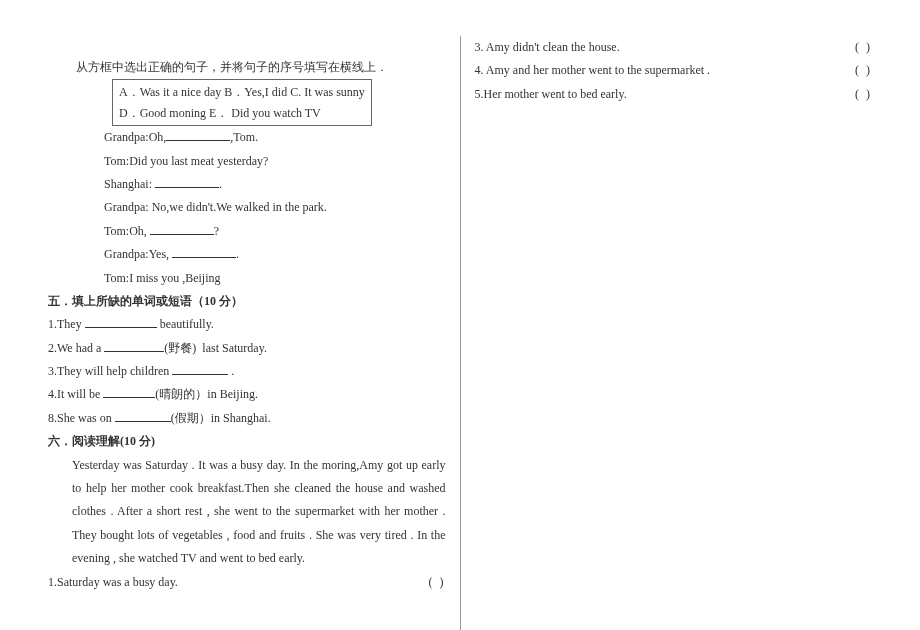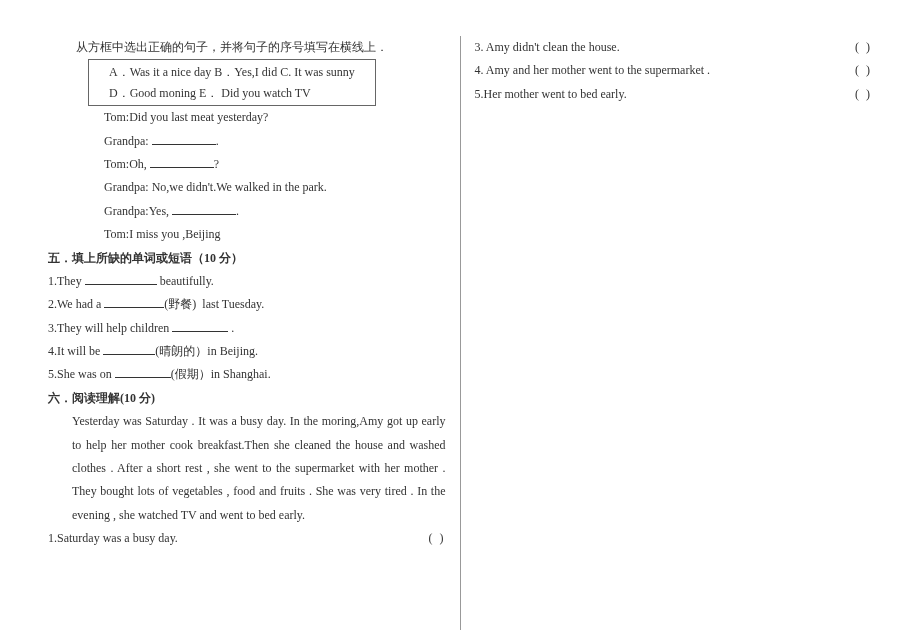--- a/index.html
+++ b/index.html
@@ -19,26 +19,26 @@
       position: relative;
     }
     .col-left { padding-right: 14px; }
     .col-right { padding-left: 14px; }
     .divider {
       width: 1px;
       background: #999;
       align-self: stretch;
     }
     .line { line-height: 1.95; white-space: pre; }
-    .indent1 { padding-left: 28px; }
+    .indent1 { padding-left: 28px; margin-top: 20px; }
     .indent2 { padding-left: 56px; }
     .box {
       border: 1px solid #666;
-      padding: 2px 20px;
-      margin-left: 40px;
+      padding: 2px 6px;
+      margin-left: 64px;
       display: inline-block;
       line-height: 1.7;
     }
     .heading { font-weight: bold; }
     .blank {
       display: inline-block;
       border-bottom: 1px solid #333;
       height: 0.9em;
       vertical-align: baseline;
     }
@@ -52,33 +52,34 @@
   </style>
 </head>
 <body>
 
 <div class="col col-left">
   <div class="line indent1">从方框中选出正确的句子，并将句子的序号填写在横线上．</div>
   <div class="box">
     <div>A．Was it a nice day    B．Yes,I did  C. It was sunny</div>
     <div>D．Good moning    E． Did you watch TV</div>
   </div>
+  <div class="line indent2"><span>Grandpa:Oh,</span><span class="blank" style="width:64px"></span><span>,Tom.</span></div>
   <div class="line indent2">Tom:Did you last meat yesterday?</div>
-  <div class="line indent2"><span>Grandpa: </span><span class="blank" style="width:64px"></span><span>.</span></div>
+  <div class="line indent2"><span>Shanghai: </span><span class="blank" style="width:64px"></span><span>.</span></div>
+  <div class="line indent2">Grandpa: No,we didn't.We walked in the park.</div>
   <div class="line indent2"><span>Tom:Oh, </span><span class="blank" style="width:64px"></span><span>?</span></div>
-  <div class="line indent2">Grandpa: No,we didn't.We walked in the park.</div>
   <div class="line indent2"><span>Grandpa:Yes, </span><span class="blank" style="width:64px"></span><span>.</span></div>
   <div class="line indent2">Tom:I miss you ,Beijing</div>
 
   <div class="line heading">五．填上所缺的单词或短语（10 分）</div>
   <div class="line"><span>1.They </span><span class="blank" style="width:72px"></span><span> beautifully.</span></div>
-  <div class="line"><span>2.We had a </span><span class="blank" style="width:60px"></span><span>(野餐)  last Tuesday.</span></div>
+  <div class="line"><span>2.We had a </span><span class="blank" style="width:60px"></span><span>(野餐)  last Saturday.</span></div>
   <div class="line"><span>3.They will help children </span><span class="blank" style="width:56px"></span><span> .</span></div>
   <div class="line"><span>4.It will be </span><span class="blank" style="width:52px"></span><span>(晴朗的）in Beijing.</span></div>
-  <div class="line"><span>5.She was on </span><span class="blank" style="width:56px"></span><span>(假期）in Shanghai.</span></div>
+  <div class="line"><span>8.She was on </span><span class="blank" style="width:56px"></span><span>(假期）in Shanghai.</span></div>
 
   <div class="line heading">六．阅读理解(10 分)</div>
   <div class="para" style="white-space:normal;">    Yesterday was Saturday . It was a busy day. In the moring,Amy got up early to help her mother cook breakfast.Then she cleaned the house and washed clothes . After a short rest , she went to the supermarket with her mother . They bought lots of vegetables , food and fruits . She was very tired . In the evening , she watched TV and went to bed early.</div>
 
   <div class="row-tf">
     <span>1.Saturday was a busy day.</span>
     <span class="paren">(      )</span>
   </div>
   
 </div>

